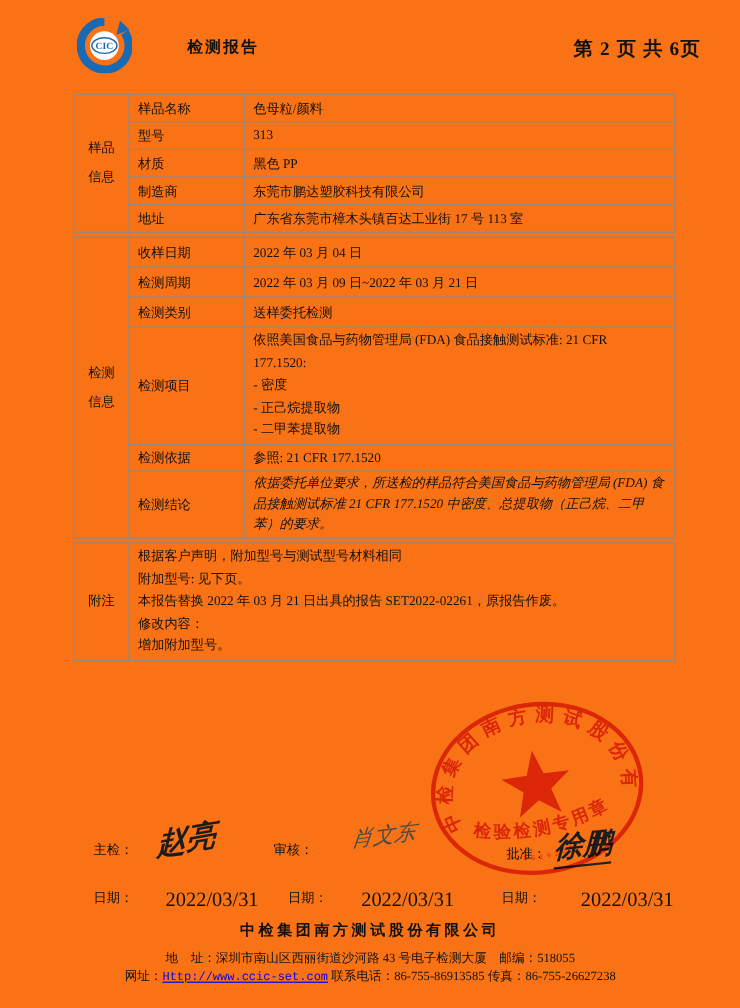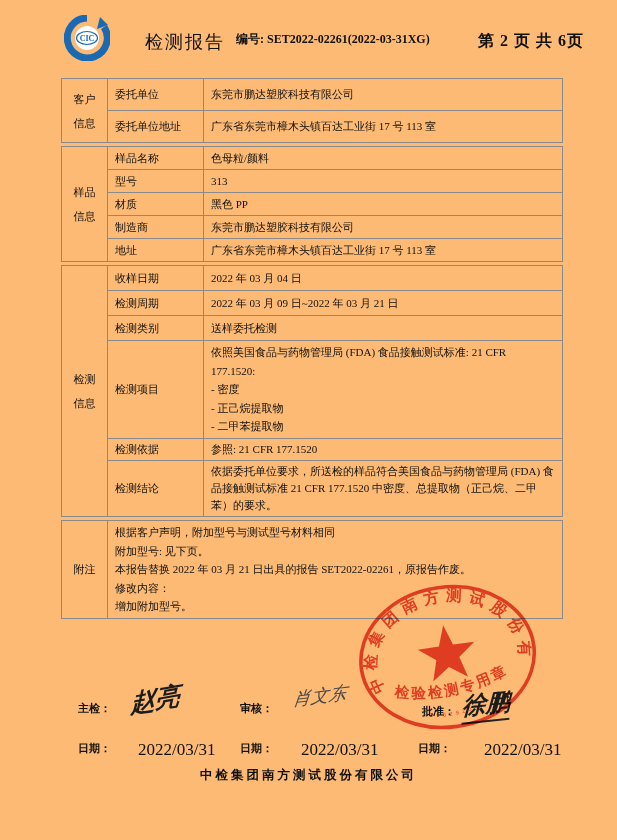--- a/index.html
+++ b/index.html
@@ -1,38 +1,38 @@
 <!DOCTYPE html>
 <html><head>
 <meta charset="utf-8">
 <style>
   * { margin:0; padding:0; box-sizing:border-box; }
   body { background:#fff; font-family:"Liberation Serif","DejaVu Serif",serif; }
-  .page { position:relative; width:617px; height:840px; background:#fdba74; margin:0 auto; overflow:hidden; }
+  .page { position:relative; width:617px; height:840px; background:#f97316; margin:0 auto; overflow:hidden; }
 
   
-  .hdr-title   { position:absolute; left:145px; top:30px; font-size:18px; font-weight:normal; color:#111; letter-spacing:2px;}
+  .hdr-title   { position:absolute; left:156px; top:30px; font-size:13px; font-weight:bold; color:#111; letter-spacing:2px;}
   .hdr-no      { position:absolute; left:236px; top:31px; font-size:12px; font-weight:bold; color:#111;}
   .hdr-page    { position:absolute; left:478px; top:31px; font-size:16px; font-weight:bold; color:#111; letter-spacing:1px;}
   .logo       { position:absolute; left:64px; top:15px; width:46px; height:46px;}
 
   
   .tables { position:absolute; left:61px; top:78px; width:502px; }
   table { border-collapse:collapse; width:100%; table-layout:fixed; margin-bottom:3px; }
   td { border:1px solid #8a8a8a; font-size:11px; color:#111; padding:2px 7px; vertical-align:middle; }
   col.c-sec { width:46px; } col.c-lbl { width:96px; }
   .sec { text-align:center; white-space:pre-line; line-height:24px; padding:2px 2px; }
   .pre { white-space:pre-line; }
   .lines { line-height:18.6px; }
-  .lines2 { line-height:17px; }
+  .lines2 { line-height:17px;font-style:italic; }
   .h32 td { height:32px; } .h33 td { height:23px; } .h25 td { height:25px; }
 
   
   .sigzone { position:absolute; left:0; top:0; width:617px; height:840px; pointer-events:none; }
-  .s-lbl  { position:absolute; font-size:11px; font-weight:bold; color:#111; }
+  .s-lbl  { position:absolute; font-size:11px; font-weight:normal; color:#111; }
   .s-date { position:absolute; font-size:17px; color:#111; }
   .sig    { position:absolute; font-family:"DejaVu Serif",serif; color:#1c1c1c; }
   .sig1 { left:130px; top:683px; font-size:25px; font-weight:bold; font-style:italic; transform:rotate(-10deg) skewX(-10deg); }
   .sig2 { left:293px; top:684px; font-size:18px; color:#4a4a4a; font-style:italic; transform:rotate(-7deg) skewX(-14deg); }
   .sig3 { left:462px; top:688px; font-size:24px; font-weight:bold; font-style:italic; transform:rotate(-6deg) skewX(-8deg); border-bottom:2px solid #222; }
 
   
   .stamp { position:absolute; left:356px; top:585px; width:184px; height:150px; transform:rotate(-8deg); opacity:.88; mix-blend-mode:multiply; z-index:5; }
 
   
@@ -47,44 +47,24 @@
 <div class="page">
 
   <svg class="logo" viewBox="0 0 46 46">
     <path d="M 23 3 A 20 20 0 1 0 40 12" fill="none" stroke="#1a6ab3" stroke-width="7"></path>
     <polygon points="36,2 44,10 33,14" fill="#1a6ab3"></polygon>
     <circle cx="23" cy="23" r="12" fill="#ffffff"></circle>
     <ellipse cx="23" cy="23" rx="10.5" ry="6.5" fill="none" stroke="#1a6ab3" stroke-width="1.2"></ellipse>
     <text x="23" y="26" text-anchor="middle" font-size="8" font-weight="bold" fill="#1a6ab3" font-family="Liberation Serif, serif">CIC</text>
   </svg>
   <div class="hdr-title">检测报告</div>
-  <div class="hdr-no">编号: SET2022-02261(2022-03-31XG)</div>
   <div class="hdr-page">第 2 页 共 6页</div>
 
   <div class="tables">
 
-    <table>
-      <colgroup>
-          <col class="c-sec">
-          <col class="c-lbl">
-          <col>
-        </colgroup>
-      <tbody>
-          <tr class="h32">
-        <td class="sec" rowspan="2">客户
-信息</td>
-        <td>委托单位</td>
-        <td>东莞市鹏达塑胶科技有限公司</td>
-      </tr>
-      <tr class="h32">
-        <td>委托单位地址</td>
-        <td>广东省东莞市樟木头镇百达工业街 17 号 113 室</td>
-      </tr>
-    </tbody>
-      </table>
 
     <table>
       <colgroup>
           <col class="c-sec">
           <col class="c-lbl">
           <col>
         </colgroup>
       <tbody>
           <tr class="h33">
         <td class="sec" rowspan="5">样品
@@ -165,21 +145,21 @@
 修改内容：
 增加附加型号。</td>
       </tr>
     </tbody>
       </table>
   </div>
 
   <div class="sigzone">
     <span class="s-lbl" style="left:78px;top:701px">主检：</span>
     <span class="sig sig1">赵亮</span>
-    <span class="s-lbl" style="left:240px;top:701px">审核：</span>
+    <span class="s-lbl" style="left:228px;top:701px">审核：</span>
     <span class="sig sig2">肖文东</span>
     <span class="s-lbl" style="left:422px;top:704px">批准：</span>
     <span class="sig sig3">徐鹏</span>
 
     <span class="s-lbl" style="left:78px;top:741px">日期：</span>
     <span class="s-date" style="left:138px;top:740px">2022/03/31</span>
     <span class="s-lbl" style="left:240px;top:741px">日期：</span>
     <span class="s-date" style="left:301px;top:740px">2022/03/31</span>
     <span class="s-lbl" style="left:418px;top:741px">日期：</span>
     <span class="s-date" style="left:484px;top:740px">2022/03/31</span>
@@ -198,14 +178,16 @@
     </text>
     <text font-size="14.5" font-weight="bold" fill="#dd3b2e" letter-spacing="2.5" font-family="Liberation Serif, serif">
       <textPath href="#innerPath" startOffset="2">检验检测专用章</textPath>
     </text>
     <text font-size="5.5" fill="#dd3b2e" letter-spacing="1" font-family="Liberation Sans, sans-serif">
       <textPath href="#serialPath" startOffset="4">3 2 0 5 2 9 2 0 7</textPath>
     </text>
   </svg>
 
   <div class="f-company">中检集团南方测试股份有限公司</div>
+  <div class="f-addr">地　址：深圳市南山区西丽街道沙河路 43 号电子检测大厦　邮编：518055</div>
+  <div class="f-web"><span>网址：</span><a href="#">Http://www.ccic-set.com</a><span> 联系电话：86-755-86913585 传真：86-755-26627238</span></div>
 
 </div>
 
 </body></html>

